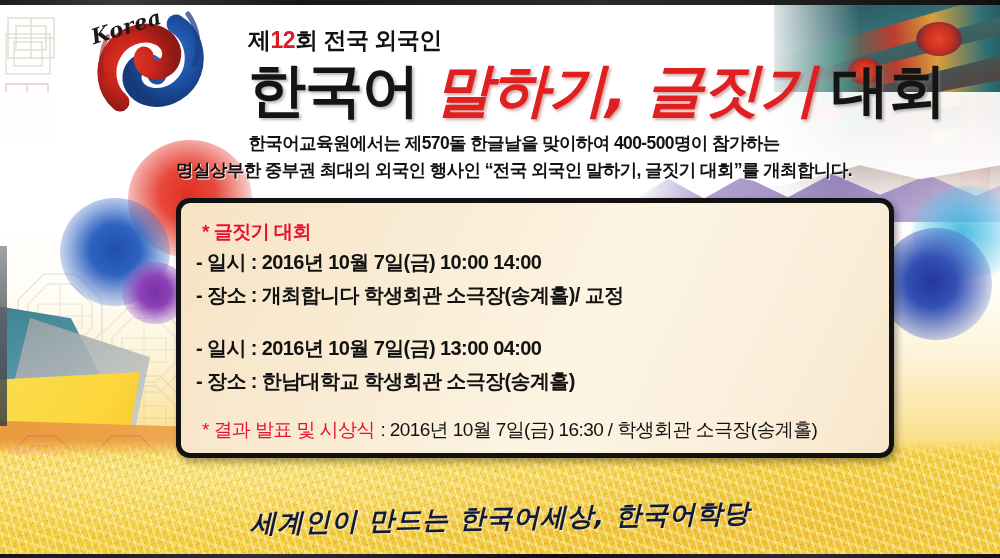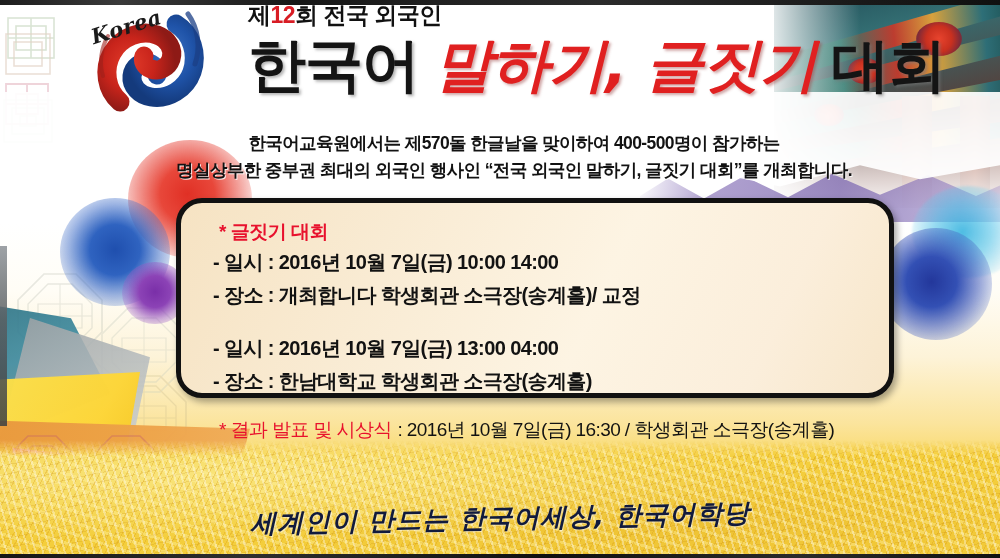--- a/index.html
+++ b/index.html
@@ -226,21 +226,21 @@
     font-weight: bold;
     font-size: 21px;
     color: #1a1a1a;
     transform: rotate(-17deg);
     letter-spacing: .5px;
   }
 
   
   .headline-block {
     position: absolute;
-    left: 248px; top: 0;
+    left: 248px; top: 25px;
     width: 640px;
   }
   .kicker {
     font-size: 23px;
     font-weight: 700;
     color: #111111;
     letter-spacing: -0.5px;
     text-shadow: 1px 1px 0 rgba(255,255,255,.9);
     white-space: nowrap;
   }
@@ -276,26 +276,26 @@
     line-height: 1.52;
     letter-spacing: -0.6px;
     text-shadow: 1px 1px 0 rgba(255,255,255,.85);
   }
   .lead div { white-space: nowrap; }
 
   
   .infobox {
     position: absolute;
     left: 176px; top: 198px;
-    width: 718px; height: 200px;
+    width: 718px; height: 260px;
     background: linear-gradient(115deg, #f6e3c3 0%, #f9ebd3 28%, #fdf4e3 58%, #fbeedb 82%, #f7e6c9 100%);
     border: 5px solid #111111;
-    border-radius: 26px;
+    border-radius: 14px;
     box-shadow: 3px 4px 7px rgba(0,0,0,.35);
-    padding: 14px 0 0 38px;
+    padding: 14px 0 0 21px;
   }
 
   .sect { margin-bottom: 2px; }
   .sect-head {
     font-size: 19px;
     font-weight: 700;
     color: #e8112d;
     letter-spacing: -0.5px;
     line-height: 1.55;
     white-space: nowrap;

